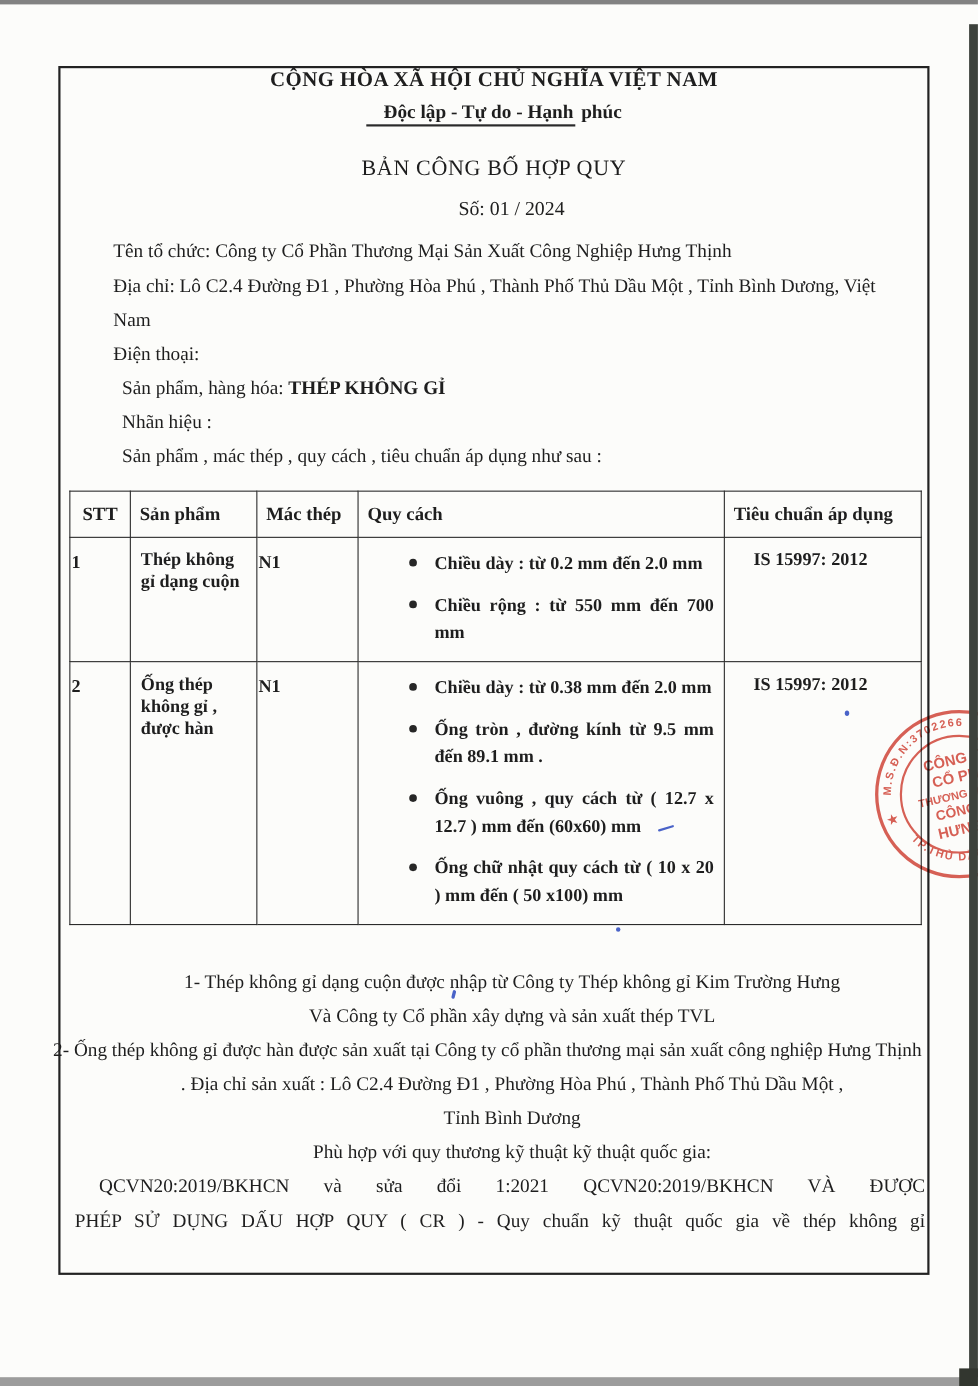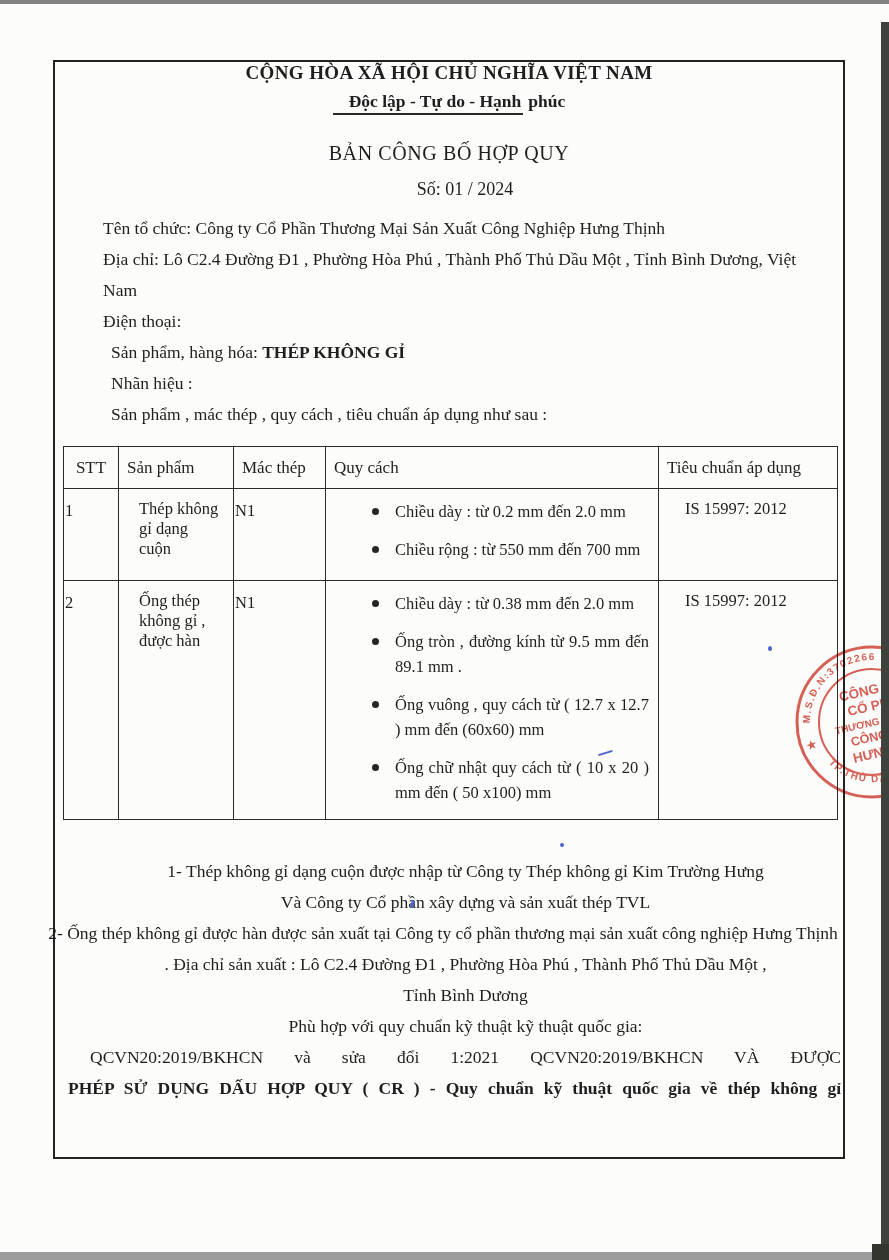--- a/index.html
+++ b/index.html
@@ -34,44 +34,44 @@
   .bold{font-weight:bold;}
 
   
   table.spec{
     border-collapse:collapse;table-layout:fixed;
     margin:16px 0 0 8px;width:774px;
     font-size:16.5px;
   }
   table.spec td,table.spec th{
     border:1.6px solid #2b2b2b;vertical-align:top;
-    font-weight:normal;text-align:left;
+    font-weight:bold;text-align:left;
   }
   table.spec th{height:41px;vertical-align:middle;padding:0 8px;font-size:17px;}
   td.c-stt{text-align:center;padding-top:12px;height:auto;}
-  td.c-prod{padding:10px 10px 0 20px;text-align:justify;}
+  td.c-prod{padding:10px 10px 0 9px;text-align:justify;}
   td.c-grade{text-align:center;padding-top:12px;}
   td.c-std{padding:10px 6px 0 26px;}
   .row1{height:92px;}
   .row2{height:230px;}
   ul.specs{margin:9px 8px 0 0;padding:0 0 0 68px;list-style:none;}
   ul.specs li{
     position:relative;margin:0 0 13px 0;line-height:25px;text-align:justify;
   }
   ul.specs li::before{
     content:"";position:absolute;left:-23px;top:9px;width:7px;height:7px;
     border-radius:50%;background:#262626;
   }
 
   
   .notes{margin:36px 0 0 35px;width:751px;font-size:17.5px;line-height:31px;}
   .notes p{margin:0;padding:0;text-align:center;}
   .note-hang{padding-left:45px;text-indent:-45px;text-align:justify;}
   .conf-l1{padding-left:14px;text-align:justify;text-align-last:justify;}
-  .conf-l2{margin-left:-22px !important;text-align:justify;text-align-last:justify;font-weight:bold;}
+  .conf-l2{margin-left:-22px !important;text-align:justify;text-align-last:justify;}
 
   
   .stamp{position:absolute;left:780px;top:634px;z-index:4;mix-blend-mode:multiply;opacity:.93;}
 
   
   .pen{position:absolute;background:#4a63c8;z-index:3;border-radius:2px;}
   .pen1{left:598px;top:752px;width:15px;height:2.4px;transform:rotate(-17deg);}
   .pen2{left:411px;top:900px;width:3px;height:8px;transform:rotate(14deg);}
   .pen3{left:560px;top:843px;width:4px;height:4px;border-radius:50%;}
   .pen4{left:768px;top:646px;width:4px;height:5px;border-radius:50%;}
@@ -149,21 +149,21 @@
       <td class="c-std">IS 15997: 2012</td>
     </tr>
   </tbody>
     </table>
 
   <div class="notes">
     <p>1- Thép không gỉ dạng cuộn được nhập từ Công ty Thép không gỉ Kim Trường Hưng</p>
     <p>Và Công ty Cổ phần xây dựng và sản xuất thép TVL</p>
     <p class="note-hang">2- Ống thép không gỉ được hàn được sản xuất tại Công ty cổ phần thương mại sản xuất công nghiệp Hưng Thịnh . Địa chỉ sản xuất : Lô C2.4 Đường Đ1 , Phường Hòa Phú , Thành Phố Thủ Dầu Một ,</p>
     <p>Tỉnh Bình Dương</p>
-    <p>Phù hợp với quy chuẩn kỹ thuật kỹ thuật quốc gia:</p>
+    <p>Phù hợp với quy thương kỹ thuật kỹ thuật quốc gia:</p>
     <p class="conf-l1">QCVN20:2019/BKHCN và sửa đổi 1:2021 QCVN20:2019/BKHCN VÀ ĐƯỢC</p>
     <p class="conf-l2">PHÉP SỬ DỤNG DẤU HỢP QUY ( CR ) -  Quy chuẩn kỹ thuật quốc gia về thép không gỉ</p>
   </div>
 
 </div>
 
 <svg class="stamp" width="220" height="190" viewBox="0 0 220 190">
   <g fill="none" stroke="#d6554a">
     <circle cx="92" cy="88" r="75" stroke-width="3"></circle>
     <circle cx="92" cy="88" r="53" stroke-width="2"></circle>

